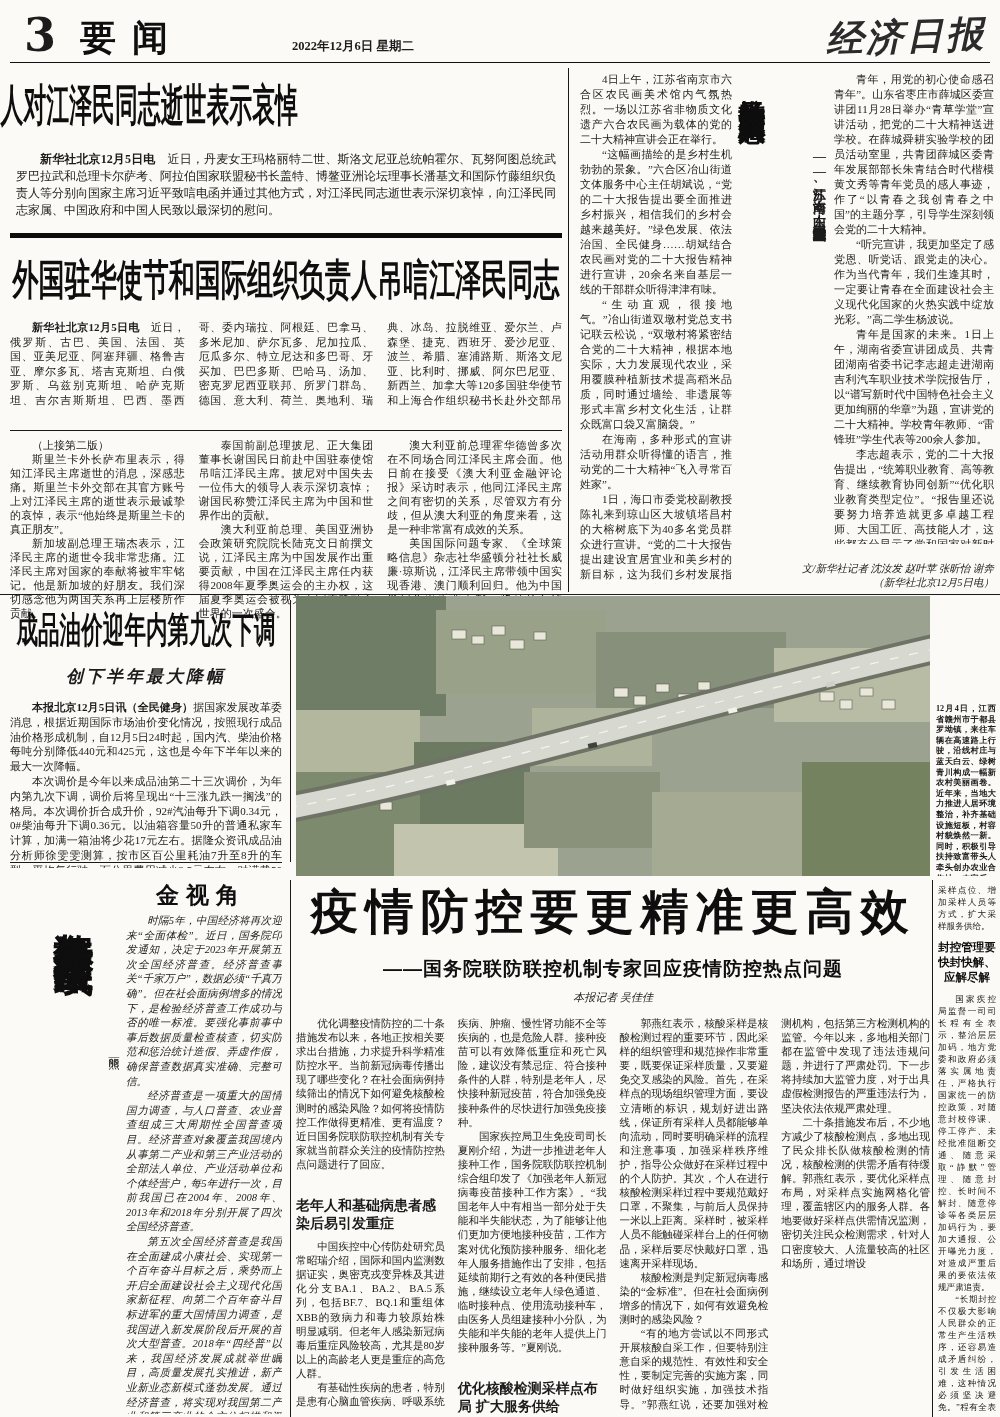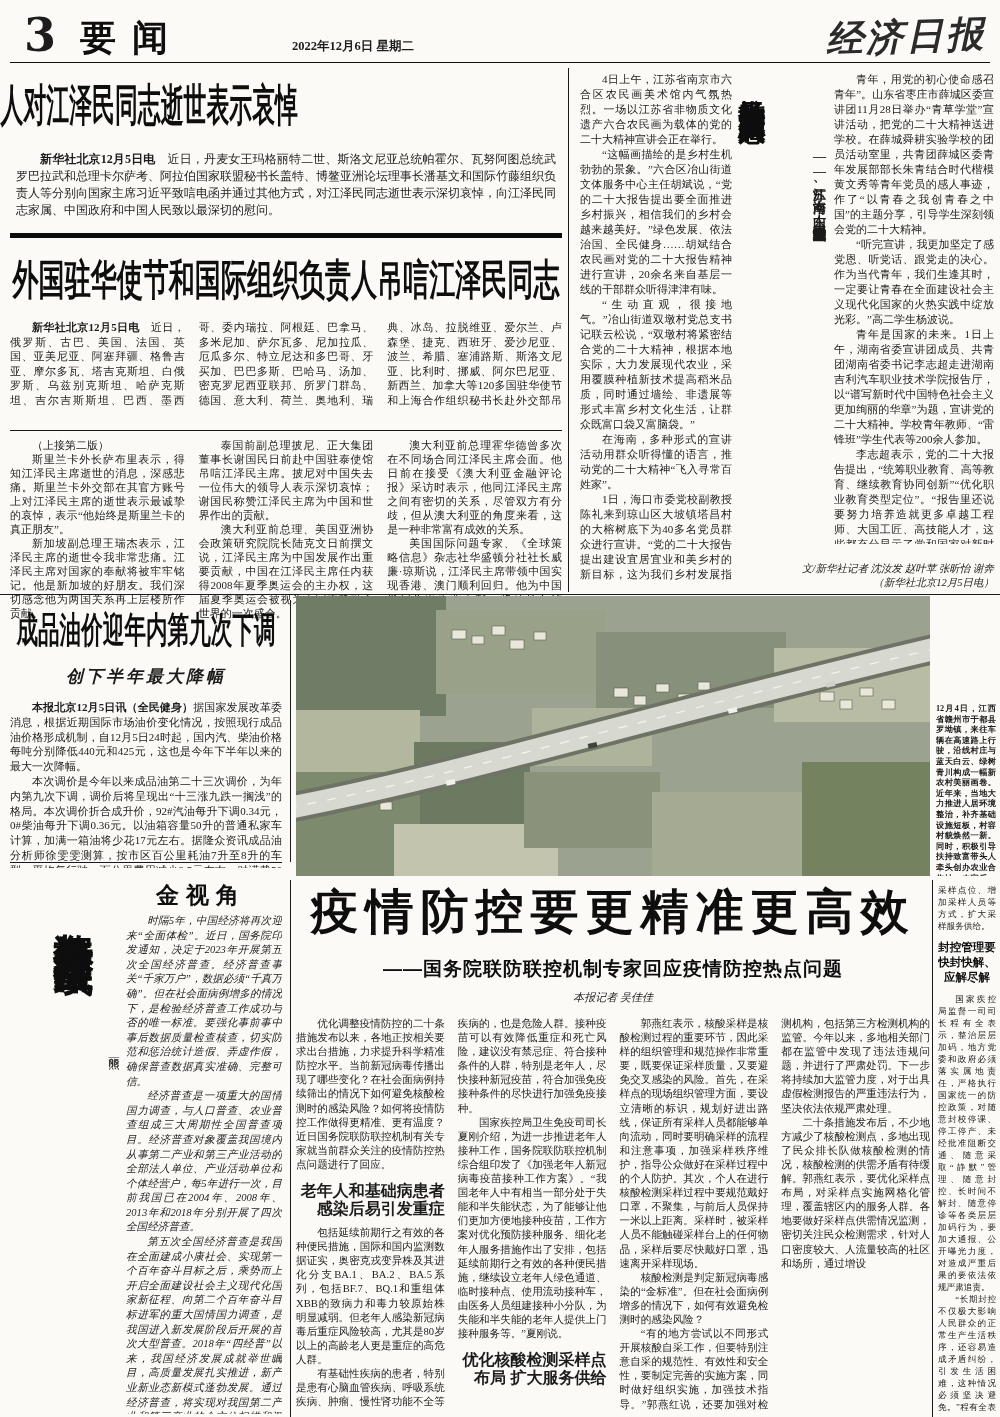--- a/index.html
+++ b/index.html
@@ -14,22 +14,22 @@
   .cond{flex:0 0 auto;white-space:nowrap;transform-origin:center;}
   .just{text-align:justify;}
   p{margin:0;text-indent:2em;}
   p.noind{text-indent:0;}
   .clip{overflow:hidden;}
   .cols3{column-count:3;column-gap:14px;column-fill:auto;}
   .cols4{column-count:4;column-gap:13px;column-fill:auto;}
   .vtext{writing-mode:vertical-rl;text-orientation:upright;}
   .kai{font-style:italic;}
   .subhead{font-family:"Liberation Sans","DejaVu Sans",sans-serif;font-weight:bold;
-           font-size:16px;line-height:18px;text-indent:0;text-align:right;
-           margin:10px 0 8px 0;break-inside:avoid;}
+           font-size:14px;line-height:18px;text-indent:0;text-align:left;
+           margin:24px 0 8px 0;break-inside:avoid;}
 </style>
 </head>
 <body>
 
 <div class="abs" style="left:10px;top:12px;width:980px;height:50px;border-bottom:1.5px solid #111;">
   <span class="abs" style="left:14px;top:-4px;font-size:46px;font-weight:bold;font-family:'DejaVu Serif',serif;">3</span>
   <span class="abs hl" style="left:70px;top:2px;font-size:36px;letter-spacing:16px;">要闻</span>
   <span class="abs" style="left:282px;top:26px;font-size:12.5px;font-weight:bold;">2022年12月6日  星期二</span>
   <span class="abs" style="right:4px;top:0px;font-size:37px;font-weight:bold;font-style:italic;
                font-family:'DejaVu Serif',serif;letter-spacing:3px;color:#2b2b2b;transform:rotate(-2deg);">经济日报</span>
@@ -174,21 +174,21 @@
 </div>
 <div class="vline" style="left:290px;top:880px;height:537px;"></div>
 
 <div class="abs" style="left:296px;top:880px;width:634px;height:537px;">
   <div class="hl" style="text-align:center;font-size:48px;letter-spacing:7px;margin-top:0;">疫情防控要更精准更高效</div>
   <div class="hl" style="text-align:center;font-size:19px;margin-top:12px;letter-spacing:1px;">——国务院联防联控机制专家回应疫情防控热点问题</div>
   <div style="text-align:center;font-size:11px;margin-top:8px;font-style:italic;">本报记者 吴佳佳</div>
   <div class="cols4 clip just" style="margin-top:12px;height:400px;font-size:10.6px;line-height:14.1px;">
     <p>优化调整疫情防控的二十条措施发布以来，各地正按相关要求出台措施，力求提升科学精准防控水平。当前新冠病毒传播出现了哪些变化？在社会面病例持续筛出的情况下如何避免核酸检测时的感染风险？如何将疫情防控工作做得更精准、更有温度？近日国务院联防联控机制有关专家就当前群众关注的疫情防控热点问题进行了回应。</p>
     <div class="subhead">老年人和基础病患者感染后易引发重症</div>
-    <p>包括延续前期行之有效的各种便民措施，国际和国内监测数据证实，奥密克戎变异株及其进化分支BA.1、BA.2、BA.5系列，包括BF.7、BQ.1和重组体XBB的致病力和毒力较原始株明显减弱。但老年人感染新冠病毒后重症风险较高，尤其是80岁以上的高龄老人更是重症的高危人群。</p>
+    <p>中国疾控中心传防处研究员常昭瑞介绍，国际和国内监测数据证实，奥密克戎变异株及其进化分支BA.1、BA.2、BA.5系列，包括BF.7、BQ.1和重组体XBB的致病力和毒力较原始株明显减弱。但老年人感染新冠病毒后重症风险较高，尤其是80岁以上的高龄老人更是重症的高危人群。</p>
     <p>有基础性疾病的患者，特别是患有心脑血管疾病、呼吸系统疾病、肿瘤、慢性肾功能不全等疾病的，也是危险人群。接种疫苗可以有效降低重症和死亡风险，建议没有禁忌症、符合接种条件的人群，特别是老年人，尽快接种新冠疫苗，符合加强免疫接种条件的尽快进行加强免疫接种。</p>
     <p>国家疾控局卫生免疫司司长夏刚介绍，为进一步推进老年人接种工作，国务院联防联控机制综合组印发了《加强老年人新冠病毒疫苗接种工作方案》。“我国老年人中有相当一部分处于失能和半失能状态，为了能够让他们更加方便地接种疫苗，工作方案对优化预防接种服务、细化老年人服务措施作出了安排，包括延续前期行之有效的各种便民措施，继续设立老年人绿色通道、临时接种点、使用流动接种车，由医务人员组建接种小分队，为失能和半失能的老年人提供上门接种服务等。”夏刚说。</p>
     <div class="subhead">优化核酸检测采样点布局 扩大服务供给</div>
     <p>郭燕红表示，核酸采样是核酸检测过程的重要环节，因此采样的组织管理和规范操作非常重要，既要保证采样质量，又要避免交叉感染的风险。首先，在采样点的现场组织管理方面，要设立清晰的标识，规划好进出路线，保证所有采样人员都能够单向流动，同时要明确采样的流程和注意事项，加强采样秩序维护，指导公众做好在采样过程中的个人防护。其次，个人在进行核酸检测采样过程中要规范戴好口罩，不聚集，与前后人员保持一米以上距离。采样时，被采样人员不能触碰采样台上的任何物品，采样后要尽快戴好口罩，迅速离开采样现场。</p>
     <p>核酸检测是判定新冠病毒感染的“金标准”。但在社会面病例增多的情况下，如何有效避免检测时的感染风险？</p>
     <p>“有的地方尝试以不同形式开展核酸自采工作，但要特别注意自采的规范性、有效性和安全性，要制定完善的实施方案，同时做好组织实施，加强技术指导。”郭燕红说，还要加强对检测机构，包括第三方检测机构的监管。今年以来，多地相关部门都在监管中发现了违法违规问题，并进行了严肃处罚。下一步将持续加大监管力度，对于出具虚假检测报告的严重违法行为，坚决依法依规严肃处理。</p>
     <p>二十条措施发布后，不少地方减少了核酸检测点，多地出现了民众排长队做核酸检测的情况，核酸检测的供需矛盾有待缓解。郭燕红表示，要优化采样点布局，对采样点实施网格化管理，覆盖辖区内的服务人群。各地要做好采样点供需情况监测，密切关注民众检测需求，针对人口密度较大、人流量较高的社区和场所，通过增设</p>
   </div>
 </div>
 

